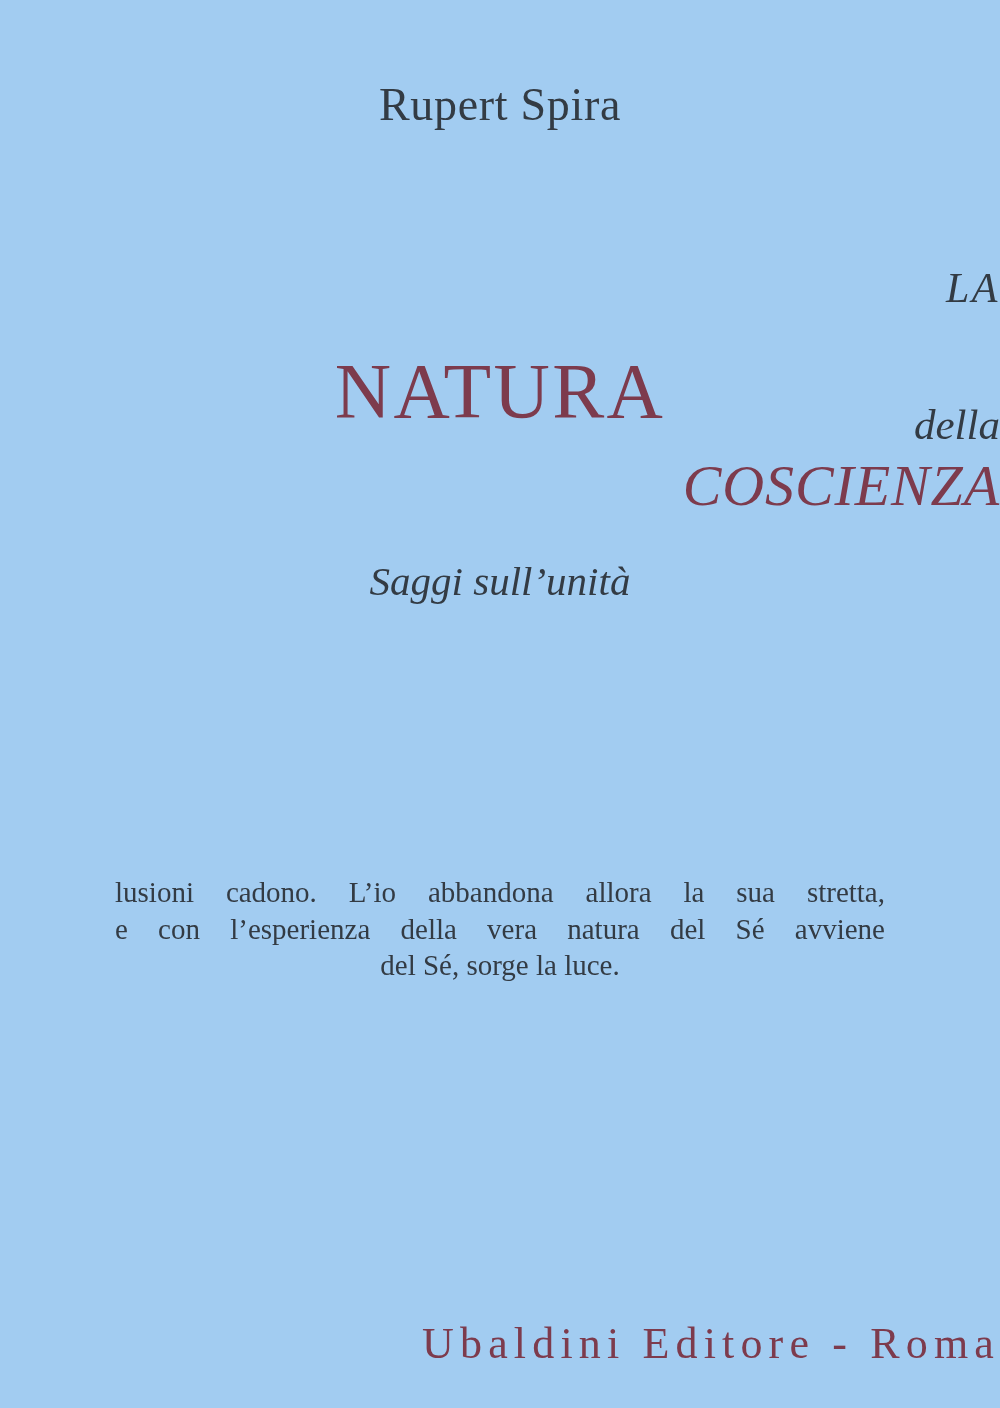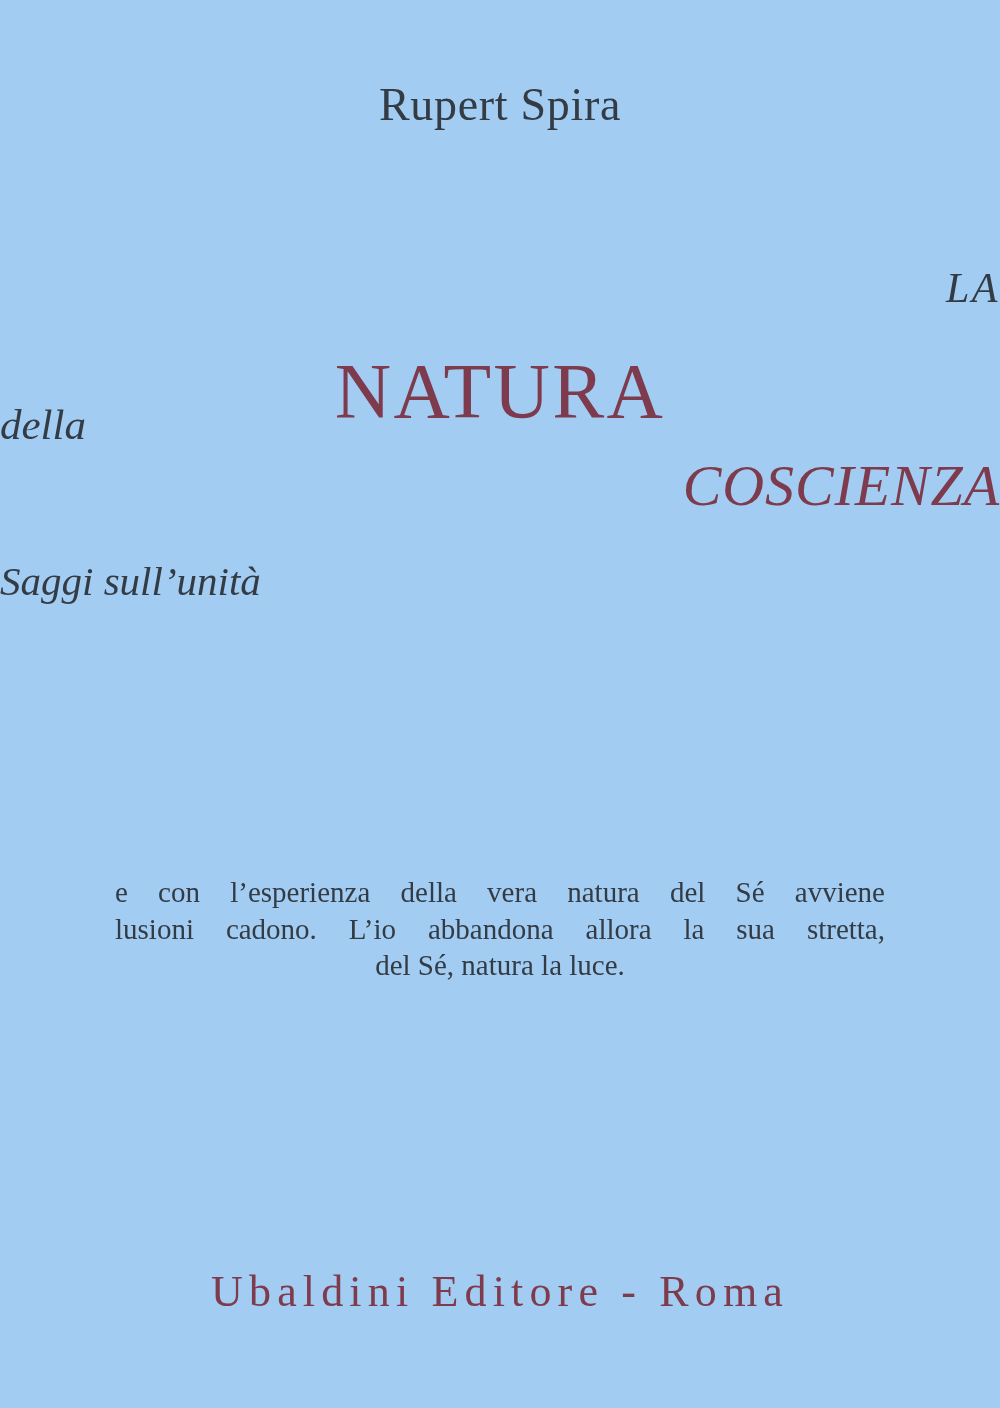--- a/index.html
+++ b/index.html
@@ -50,41 +50,42 @@
     font-size: 78px;
     letter-spacing: 0.03em;
     color: var(--color-title, #7d3b4d);
     margin-top: 32px;
   }
   .title-connector {
     position: absolute;
     top: 400px;
     left: 0;
     width: 100%;
-    text-align: left;
+    text-align: right;
     font-size: 43px;
     font-style: italic;
     color: var(--color-text, #333b44);
   }
   .title-coscienza {
     position: absolute;
     top: 452px;
     left: 0;
     width: 100%;
     text-align: right;
     font-size: 58px;
     font-style: italic;
     letter-spacing: 0.015em;
     color: var(--color-title, #7d3b4d);
   }
   .subtitle {
     position: absolute;
     top: 560px;
     left: 0;
     width: 100%;
+    text-align: center;
     font-size: 41px;
     font-style: italic;
     line-height: 42px;
     color: var(--color-text, #333b44);
   }
   .blurb {
     position: absolute;
     top: 874px;
     left: 115px;
     width: 770px;
@@ -95,24 +96,24 @@
   .blurb .line {
     text-align: justify;
     text-align-last: justify;
   }
   .blurb .line.last {
     text-align: center;
     text-align-last: center;
   }
   .publisher {
     position: absolute;
-    top: 1266px;
+    top: 1318px;
     left: 0;
     width: 100%;
-    text-align: center;
+    text-align: right;
     font-size: 44px;
     letter-spacing: 0.14em;
     color: var(--color-title, #7d3b4d);
   }
 </style>
 </head>
 <body>
 
 <div class="cover">
 
@@ -122,20 +123,20 @@
     <div class="title-article">LA</div>
     <div class="title-natura">NATURA</div>
     <div class="title-connector">della</div>
     <div class="title-coscienza">COSCIENZA</div>
     <div class="subtitle">
       <div>Saggi sull’unità</div>
     </div>
   </div>
 
   <div class="blurb">
+    <div class="line">lusioni cadono. L’io abbandona allora la sua stretta,</div>
     <div class="line">e con l’esperienza della vera natura del Sé avviene</div>
-    <div class="line">lusioni cadono. L’io abbandona allora la sua stretta,</div>
-    <div class="line last">del Sé, natura la luce.</div>
+    <div class="line last">del Sé, sorge la luce.</div>
   </div>
 
   <div class="publisher">Ubaldini Editore - Roma</div>
 
 </div>
 
 </body></html>

